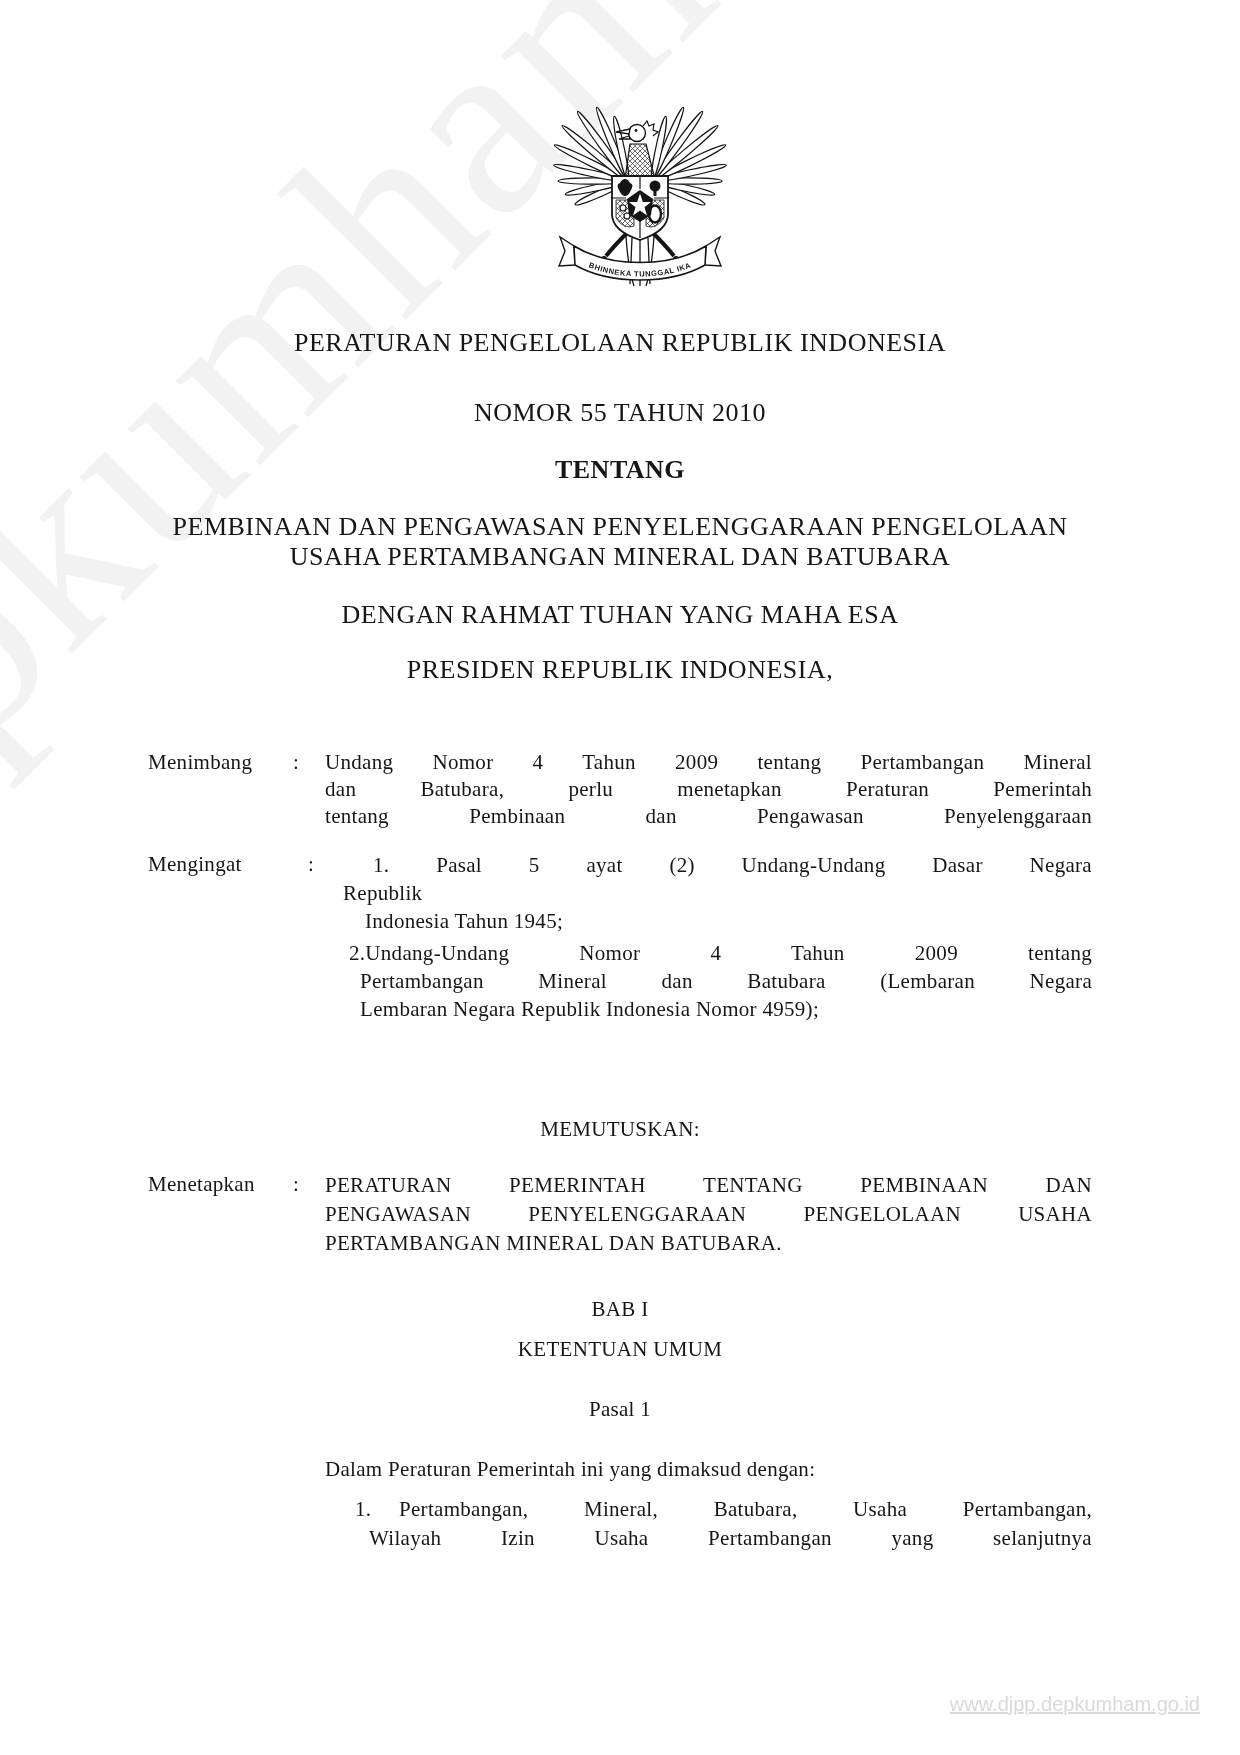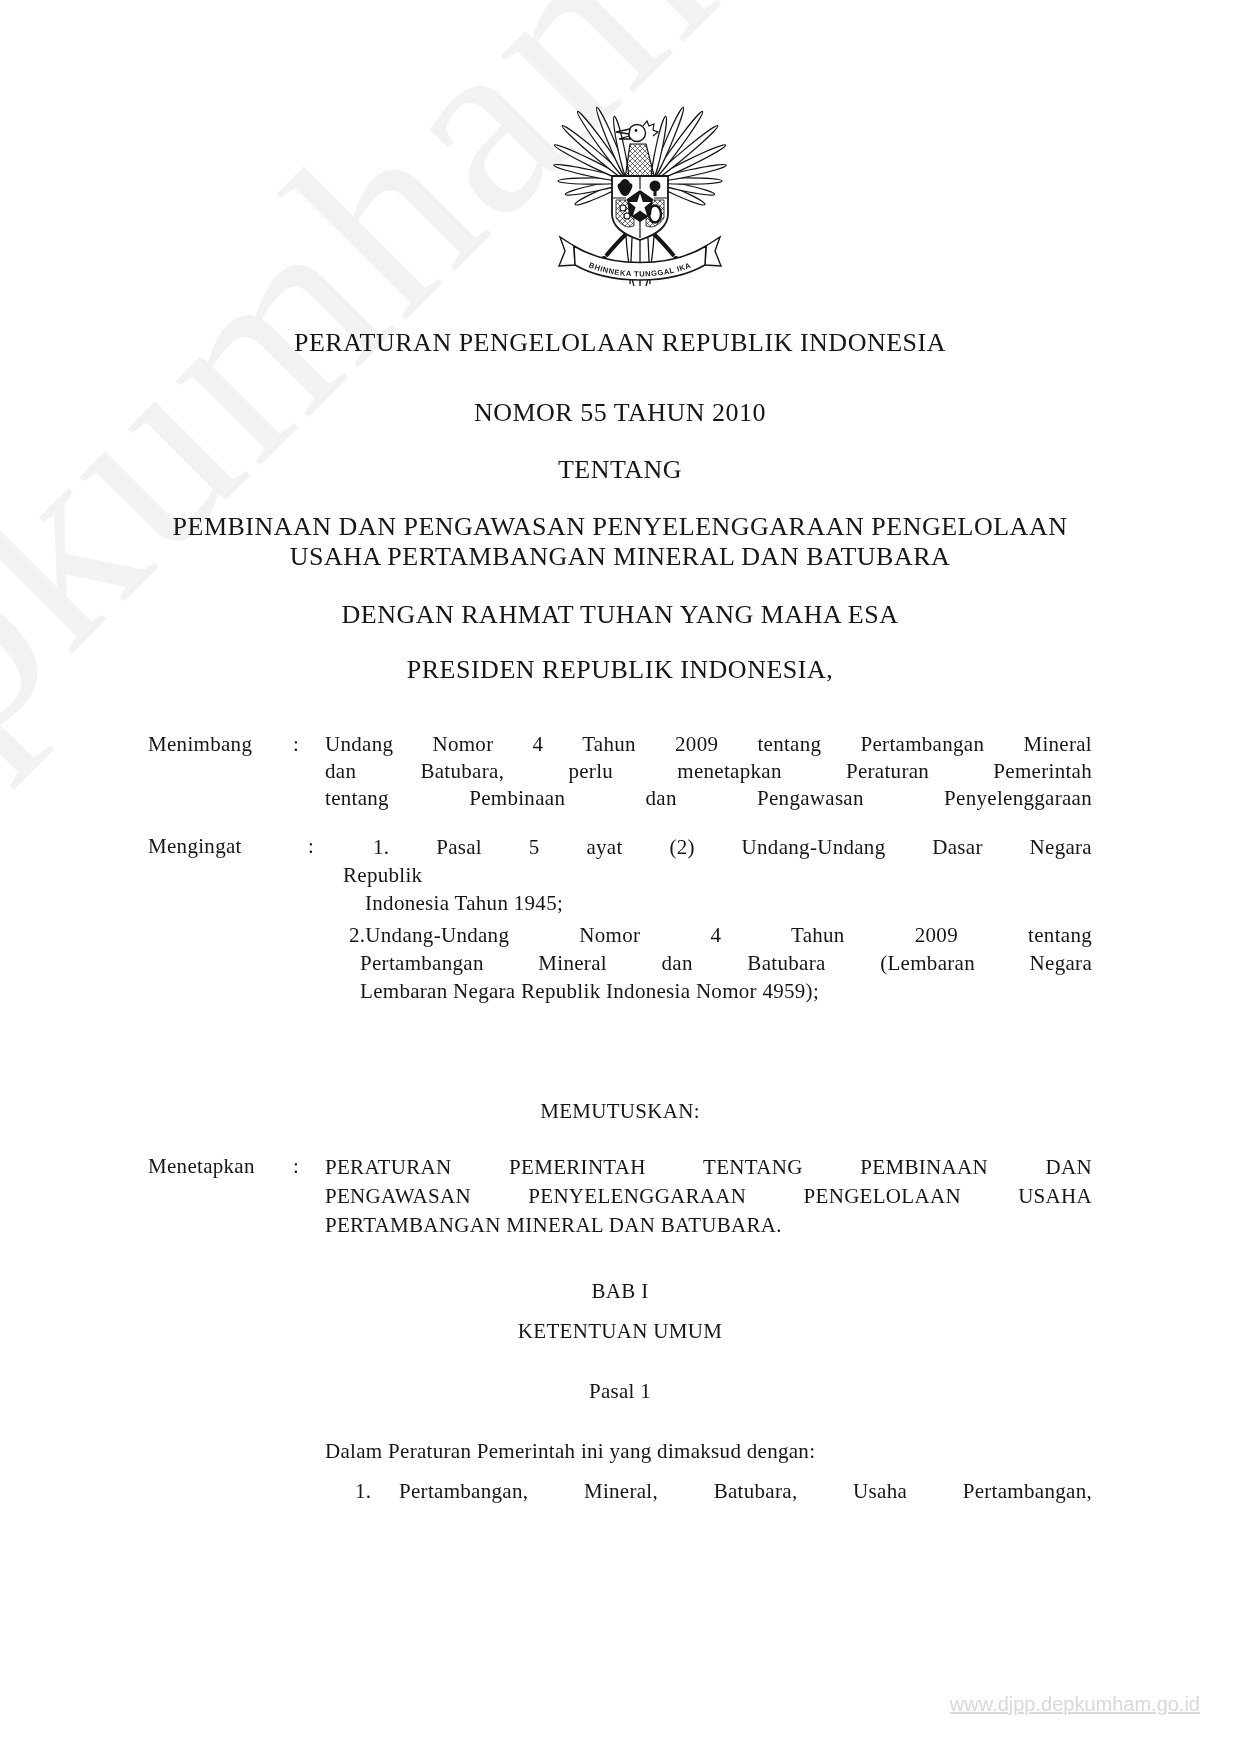--- a/index.html
+++ b/index.html
@@ -29,33 +29,33 @@
   .content { position:relative; z-index:1; padding:0 148px; }
   .emblem { width:180px; margin:86px auto 0; position:relative; left:20px; }
   .doc-title {
     text-align:center;
     font-size:26px; line-height:34px;
     letter-spacing:0.5px;
     white-space:pre-line;
   }
   .t1 { margin-top:31px; }
   .t2 { margin-top:36px; }
-  .t3 { margin-top:23px; }
+  .t3 { margin-top:23px;font-weight:bold; }
   .t4 { margin-top:25px; line-height:30px; }
   .t5 { margin-top:26px; }
   .t6 { margin-top:21px; }
   .body-txt { font-size:21px; line-height:27px; letter-spacing:0.3px; }
   .hang-row { display:flex; align-items:flex-start; }
   .hang-label { width:145px; flex:none; }
   .hang-colon { width:32px; flex:none; box-sizing:border-box; }
   .colon-shift { padding-left:15px; }
   .hang-body { flex:1 1 auto; min-width:0; }
   .jline { text-align:justify; text-align-last:justify; }
   .pline { text-align:left; }
-  .row-menimbang { margin-top:44px; }
+  .row-menimbang { margin-top:62px; }
   .row-mengingat { margin-top:21px; }
   .row-mengingat .hang-body { line-height:28px; }
   .mg1-l1 { padding-left:48px; }
   .mg1-l2 { padding-left:18px; }
   .mg1-l3 { padding-left:40px; }
   .mg-item2 { margin-top:4px; }
   .mg2-l1 { padding-left:24px; }
   .mg2-ln { padding-left:35px; }
   .heading-center { text-align:center; white-space:pre-line; }
   .memutuskan { margin-top:93px; }
@@ -220,20 +220,21 @@
     <div class="heading-center bab-title body-txt">BAB I</div>
     <div class="heading-center bab-subtitle body-txt">KETENTUAN UMUM</div>
     <div class="heading-center pasal-no body-txt">Pasal  1</div>
 
     <div class="p1-intro body-txt">Dalam Peraturan Pemerintah ini yang dimaksud dengan:</div>
 
     <div class="p1-item body-txt">
       <div class="p1-num">1.</div>
       <div class="p1-body">
         <div class="jline">Pertambangan, Mineral, Batubara, Usaha Pertambangan,</div>
+        <div class="jline p1-l2">Wilayah Izin Usaha Pertambangan yang selanjutnya</div>
       </div>
     </div>
 
   </div>
 
   <a class="footer-link">www.djpp.depkumham.go.id</a>
 
 </div>
 
 </body></html>

